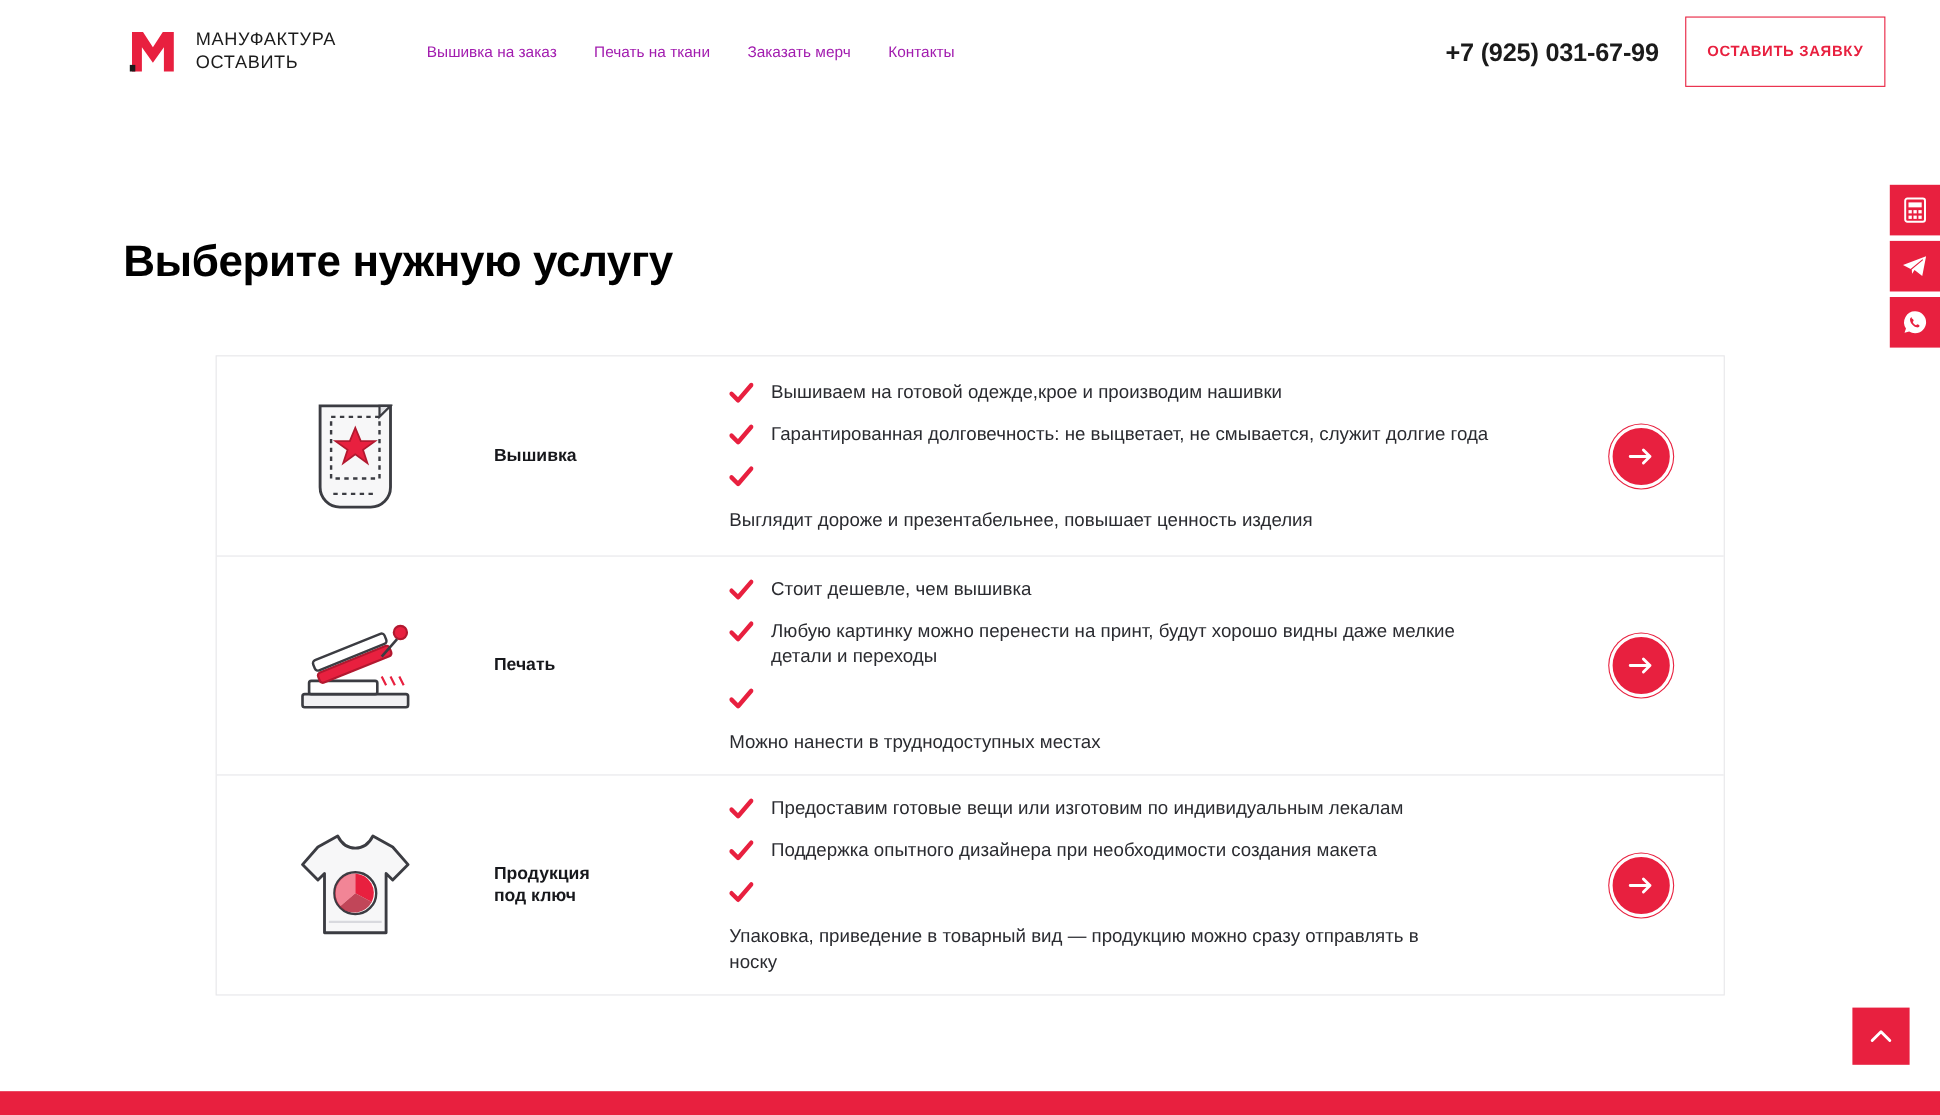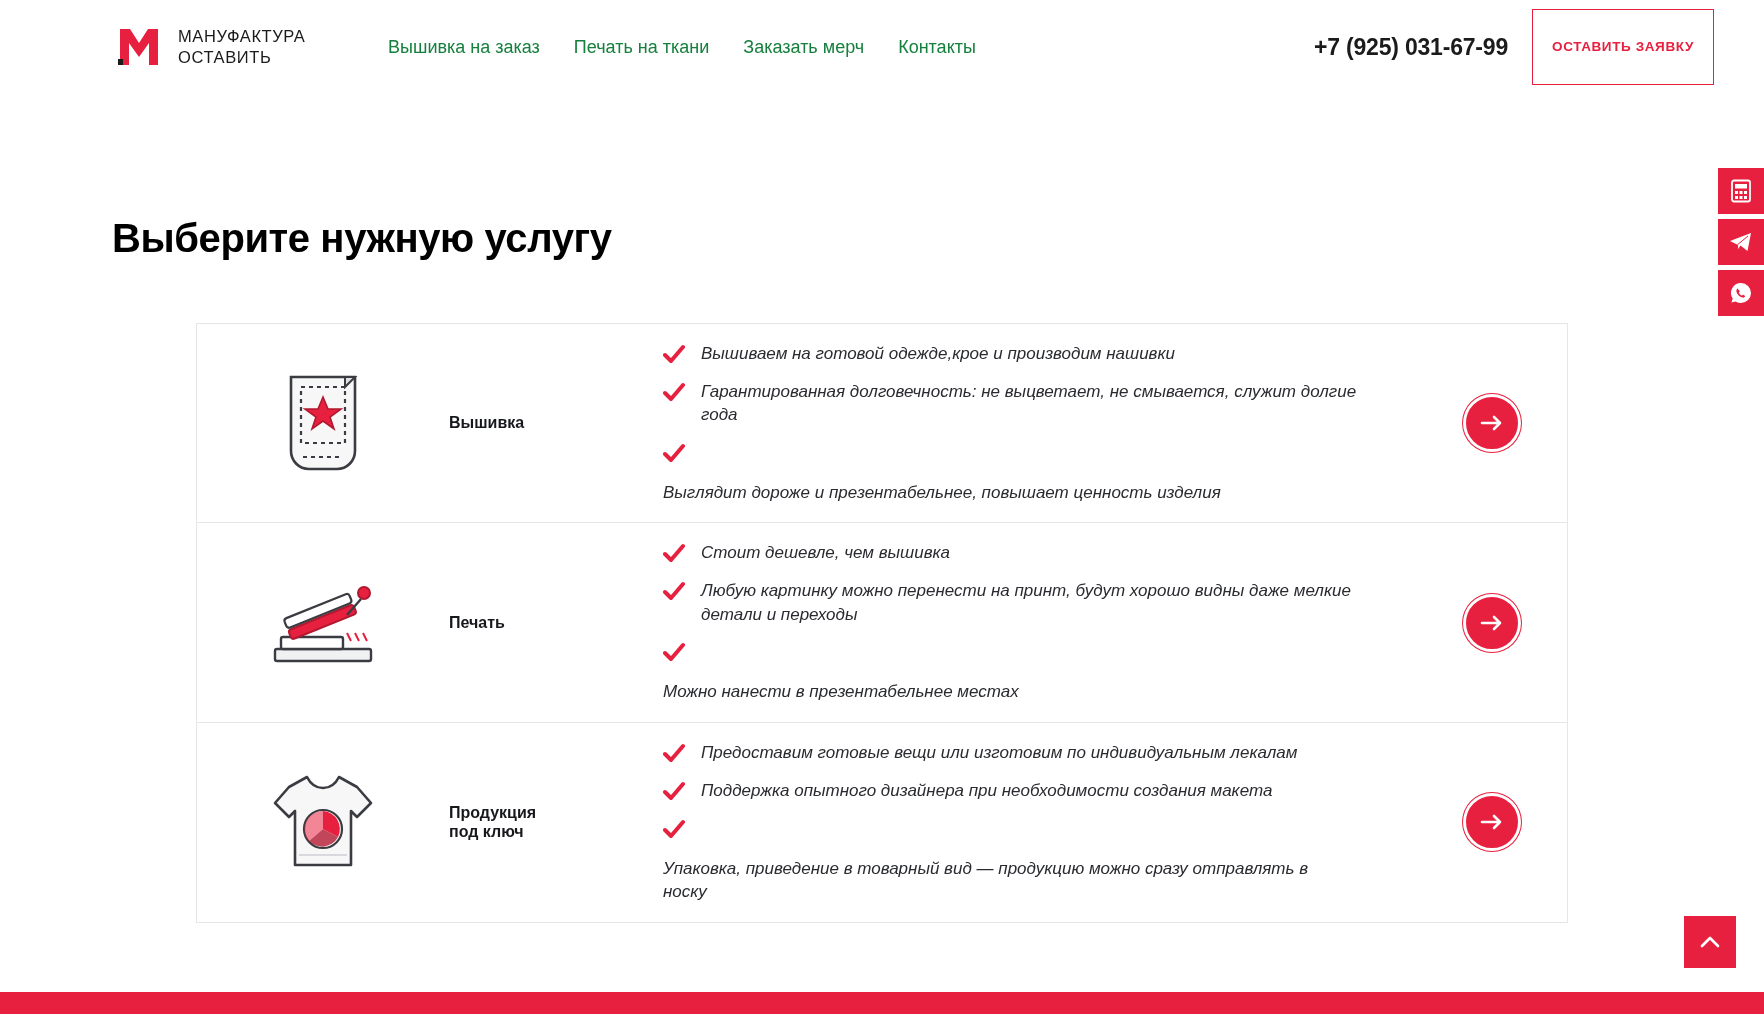--- a/index.html
+++ b/index.html
@@ -42,43 +42,43 @@
     color: #1b1b1b;
     white-space: pre-line;
   }
   .nav {
     display: flex;
     align-items: center;
     gap: 34px;
     margin-left: 42px;
   }
   .nav a {
-    font-size: 18px;
-    color: #15803d;
+    font-size: 14px;
+    color: #a21caf;
     text-decoration: none;
     white-space: nowrap;
   }
   .header-right {
     margin-left: auto;
     display: flex;
     align-items: center;
     gap: 0;
     padding-right: 16px;
   }
   .phone {
     font-size: 23px;
     font-weight: 700;
     letter-spacing: -0.2px;
     color: #1b1b1b;
     white-space: nowrap;
     margin-right: 24px;
   }
   .cta-btn {
     width: 182px;
-    height: 76px;
+    height: 64px;
     border: 1px solid #e8203f;
     background: #fff;
     color: #e8203f;
     font-size: 13.5px;
     font-weight: 700;
     letter-spacing: 0.6px;
     line-height: 1.35;
     text-transform: uppercase;
     display: flex;
     align-items: center;
@@ -123,21 +123,20 @@
     width: 214px;
     flex: none;
     font-size: 16px;
     font-weight: 700;
     line-height: 1.22;
     color: #17181c;
   }
   .svc-feats {
     flex: 1 1 auto;
     padding-right: 30px;
-    font-style: italic;
   }
   .feat {
     display: flex;
     align-items: flex-start;
     gap: 16px;
     margin: 0 0 14px 0;
   }
   .feat:last-child { margin-bottom: 0; flex-direction: column; }
   .check {
     flex: none;
@@ -327,21 +326,21 @@
             </svg>
         </span>
         <span class="feat-text">Любую картинку можно перенести на принт, будут хорошо видны даже мелкие детали и переходы</span>
       </div>
       <div class="feat">
         <span class="check">
           <svg width="22" height="22" viewBox="0 0 22 22">
               <path d="M2 11 L8 17 L20 3" fill="none" stroke="#e8203f" stroke-width="4" stroke-linecap="round" stroke-linejoin="round"></path>
             </svg>
         </span>
-        <span class="feat-text">Можно нанести в презентабельнее местах</span>
+        <span class="feat-text">Можно нанести в труднодоступных местах</span>
       </div>
     </div>
     <div class="svc-arrow">
       <span class="arrow-circle">
         <svg width="24" height="20" viewBox="0 0 24 20">
             <path d="M2 10 H20 M14 4 L20 10 L14 16" fill="none" stroke="#ffffff" stroke-width="2.6" stroke-linecap="round" stroke-linejoin="round"></path>
           </svg>
       </span>
     </div>
   </div>

